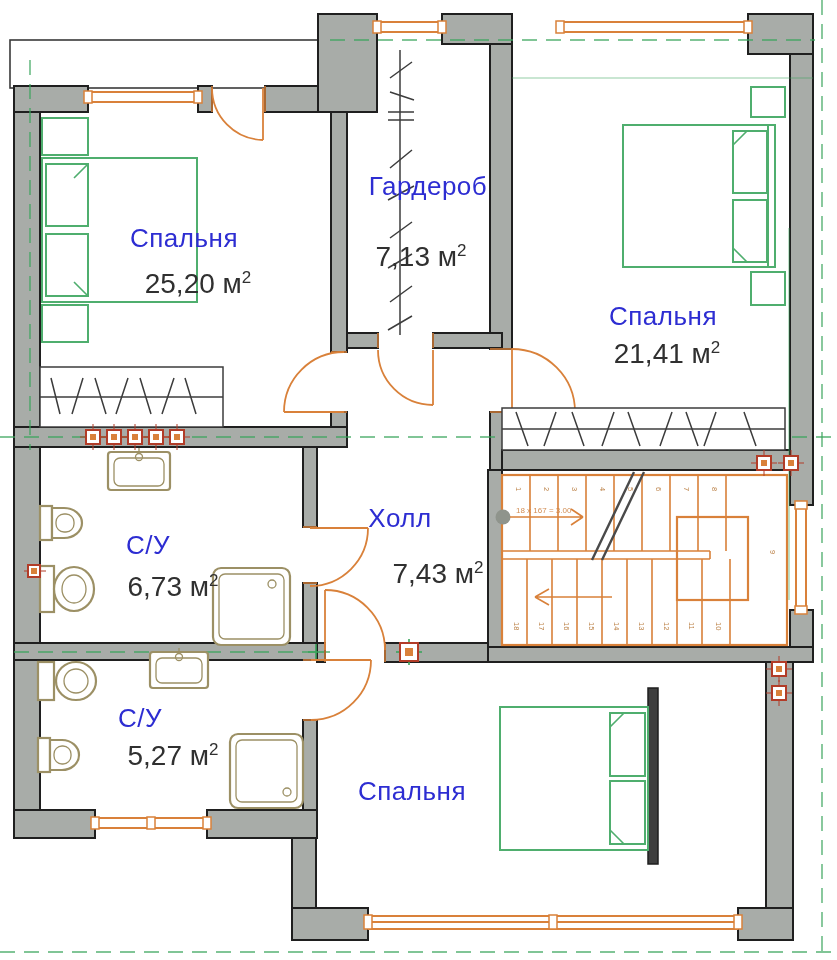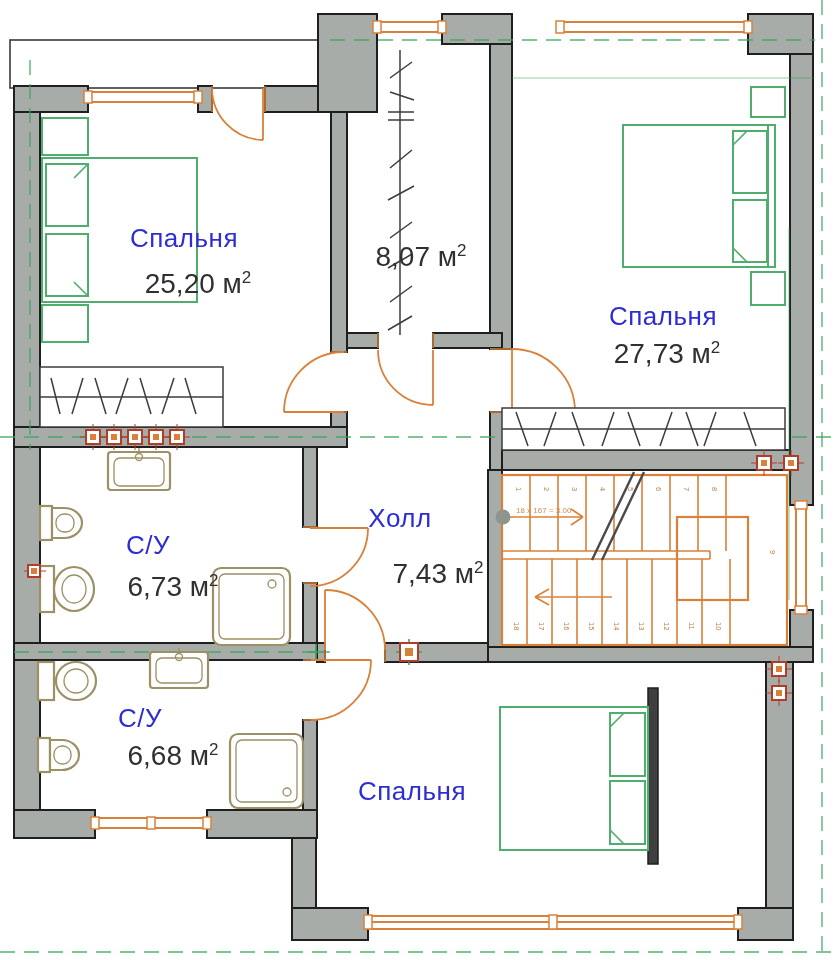--- a/index.html
+++ b/index.html
@@ -351,28 +351,29 @@
           <line class="mk-l" x1="24" y1="571" x2="46" y2="571"></line>
           <rect class="mk-o" x="28" y="565" width="12" height="12"></rect>
           <rect class="mk-i" x="31" y="568" width="6" height="6"></rect>
         </g>
   </g>
 </svg>
 
   <div class="rname" style="left:184px;top:238px">Спальня</div>
   <div class="rarea" style="left:198px;top:284px"><span>25,20 м</span><sup>2</sup></div>
 
-  <div class="rarea" style="left:421px;top:257px"><span>8,07 м</span><sup>2</sup></div>
+  <div class="rname" style="left:428px;top:186px">Гардероб</div>
+  <div class="rarea" style="left:421px;top:257px"><span>7,13 м</span><sup>2</sup></div>
 
   <div class="rname" style="left:663px;top:316px">Спальня</div>
-  <div class="rarea" style="left:667px;top:354px"><span>27,73 м</span><sup>2</sup></div>
+  <div class="rarea" style="left:667px;top:354px"><span>21,41 м</span><sup>2</sup></div>
 
   <div class="rname" style="left:148px;top:545px">С/У</div>
   <div class="rarea" style="left:173px;top:587px"><span>6,73 м</span><sup>2</sup></div>
 
   <div class="rname" style="left:400px;top:518px">Холл</div>
   <div class="rarea" style="left:438px;top:574px"><span>7,43 м</span><sup>2</sup></div>
 
   <div class="rname" style="left:140px;top:718px">С/У</div>
-  <div class="rarea" style="left:173px;top:756px"><span>6,68 м</span><sup>2</sup></div>
+  <div class="rarea" style="left:173px;top:756px"><span>5,27 м</span><sup>2</sup></div>
 
   <div class="rname" style="left:412px;top:791px">Спальня</div>
 </div>
 
 </body></html>

